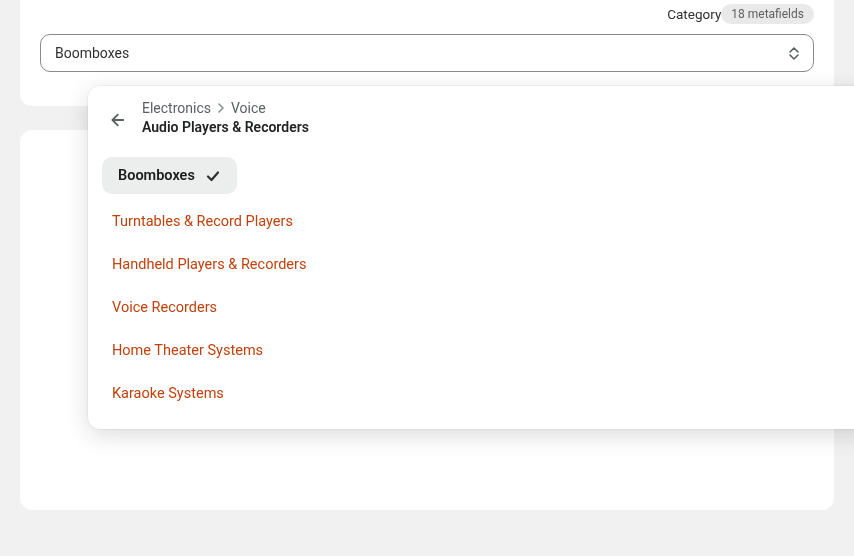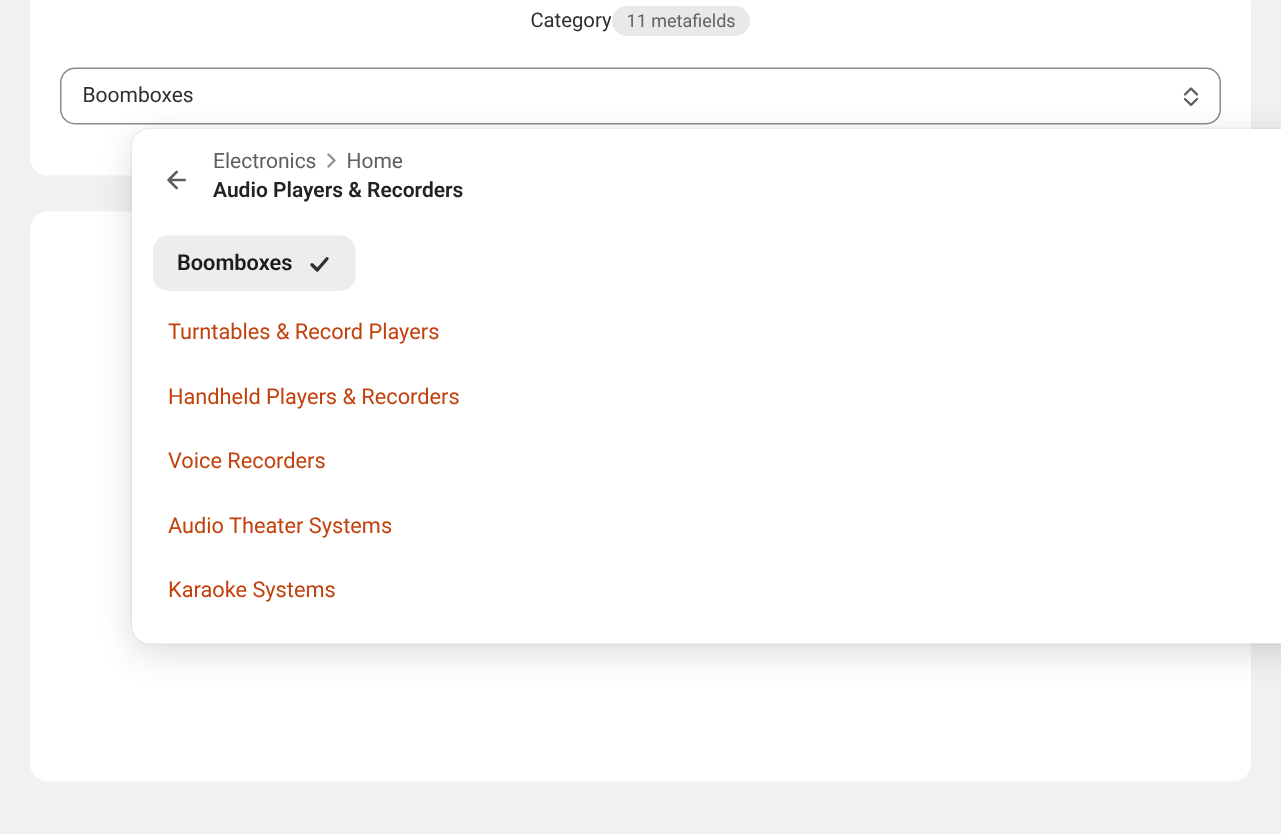--- a/index.html
+++ b/index.html
@@ -22,23 +22,23 @@
       margin-top: -10px;
       padding-top: 14px;
       padding-bottom: 34px;
     }
     .card.bottom {
       margin-top: 24px;
       height: 380px;
     }
     .field-header {
       display: flex;
-      justify-content: center;
-      align-items: center;
-      margin-bottom: 21px;
+      justify-content: flex-end;
+      align-items: center;
+      margin-bottom: 10px;
     }
     .field-label {
       font-size: 13.5px;
       color: #303030;
     }
     .meta-pill {
       background: #e9e9e9;
       color: #616161;
       font-size: 12px;
       padding: 3px 10px;
@@ -140,21 +140,21 @@
     }
     .selected-wrap { padding: 2px 0 6px 0; }
     .check { color: #303030; display: inline-flex; }
   </style>
 </head>
 <body>
 
 <div class="card top">
   <div class="field-header">
     <span class="field-label">Category</span>
-    <span class="meta-pill">11 metafields</span>
+    <span class="meta-pill">18 metafields</span>
   </div>
   <div class="select-box">
     <span>Boomboxes</span>
     <span class="select-caret">
       <svg width="10" height="6" viewBox="0 0 10 6">
           <path d="M1 5 L5 1 L9 5" stroke="currentColor" stroke-width="1.6" fill="none" stroke-linecap="round" stroke-linejoin="round"></path>
         </svg>
       <svg width="10" height="6" viewBox="0 0 10 6">
           <path d="M1 1 L5 5 L9 1" stroke="currentColor" stroke-width="1.6" fill="none" stroke-linecap="round" stroke-linejoin="round"></path>
         </svg>
@@ -172,21 +172,21 @@
       </svg>
     </div>
     <div class="crumbs">
       <div class="crumb-row">
         <span>Electronics</span>
         <span class="sep">
           <svg width="8" height="10" viewBox="0 0 8 10">
               <path d="M2 1 L6 5 L2 9" stroke="currentColor" stroke-width="1.6" fill="none" stroke-linecap="round" stroke-linejoin="round"></path>
             </svg>
         </span>
-        <span>Home</span>
+        <span>Voice</span>
       </div>
       <div class="crumb-title">Audio Players &amp; Recorders</div>
     </div>
   </div>
   <div class="option-scroll">
     <div class="selected-wrap">
       <div class="option selected">
         <span>Boomboxes</span>
         <span class="check">
           <svg width="16" height="16" viewBox="0 0 16 16">
@@ -198,19 +198,19 @@
     <div class="option">
       <span>Turntables &amp; Record Players</span>
     </div>
     <div class="option">
       <span>Handheld Players &amp; Recorders</span>
     </div>
     <div class="option">
       <span>Voice Recorders</span>
     </div>
     <div class="option">
-      <span>Audio Theater Systems</span>
+      <span>Home Theater Systems</span>
     </div>
     <div class="option">
       <span>Karaoke Systems</span>
     </div>
   </div>
 </div>
 
 </body></html>

